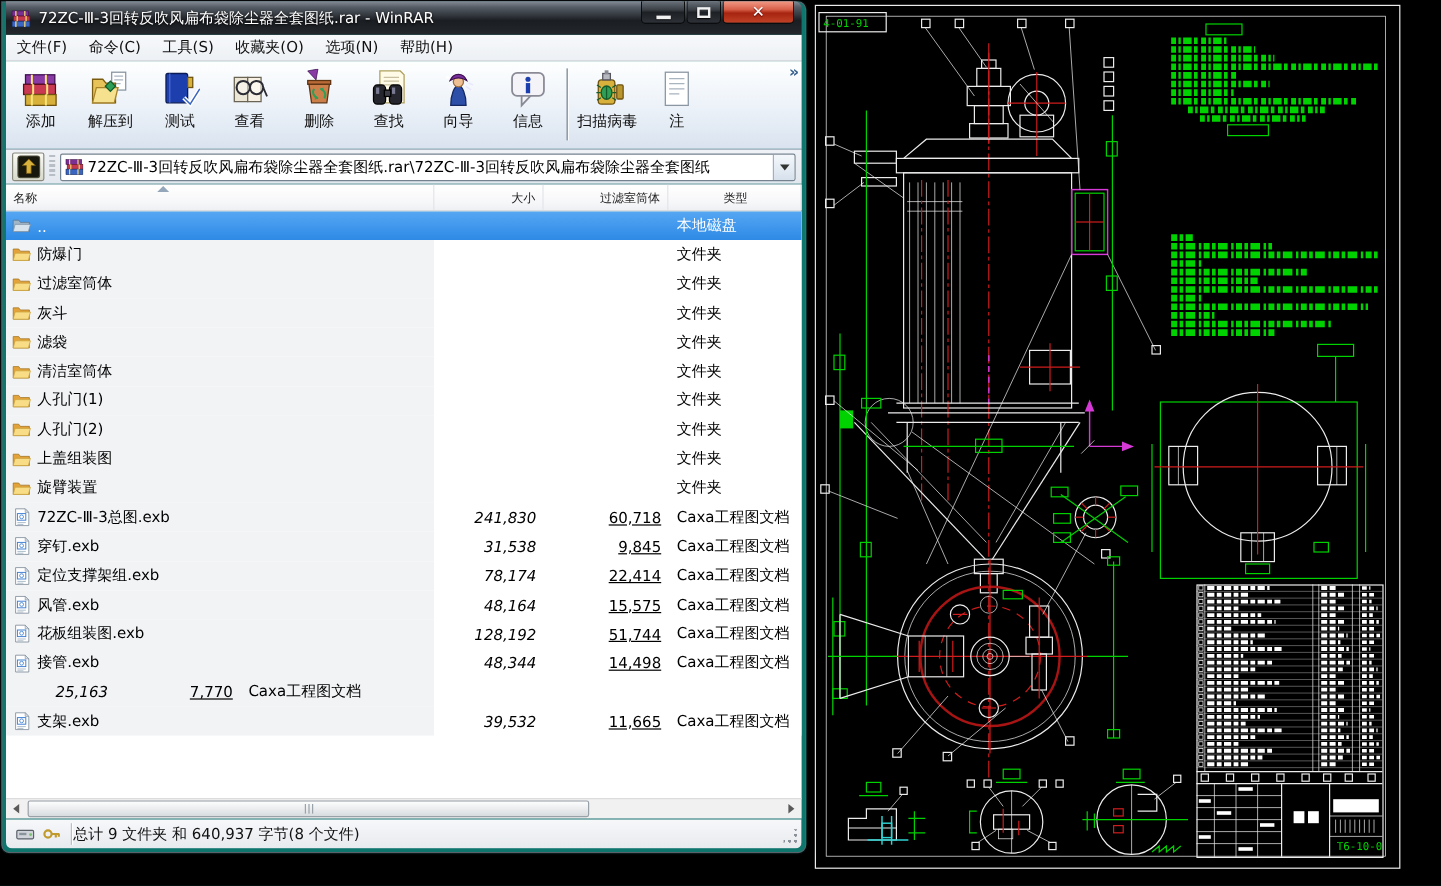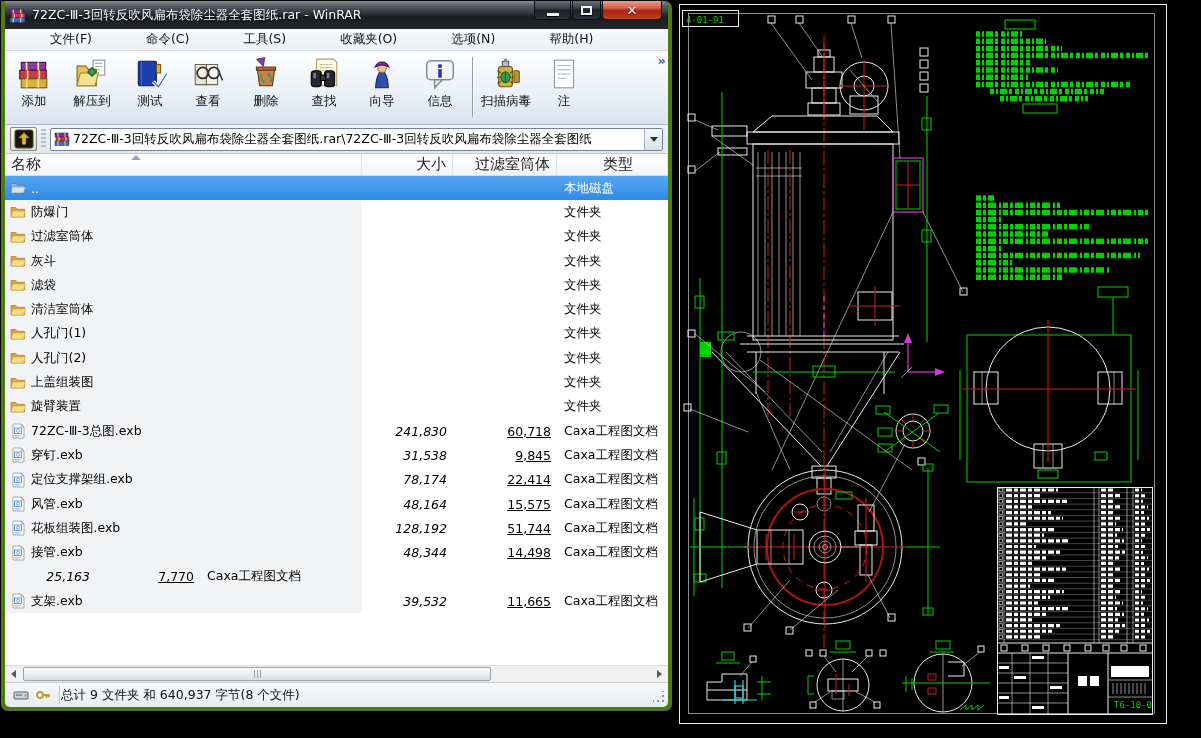--- a/index.html
+++ b/index.html
@@ -16,40 +16,40 @@
   .gf { fill:#00d200; stroke:none; }
   .r { stroke:#cf1d1d; fill:none; stroke-width:1; }
   .m { stroke:#d63ad6; fill:none; stroke-width:1.2; }
   .mf{ fill:#d63ad6; stroke:none; }
   .c { stroke:#2fd4d4; fill:none; stroke-width:1.2; }
   .cl { stroke:#cf1d1d; stroke-width:1; stroke-dasharray:14 3 3 3; fill:none;}
   .txtg { fill:#00d200; font-size:9px; font-family:"DejaVu Sans Mono","Liberation Mono",monospace; }
 
   
   #win { position:absolute; left:0; top:0; width:673px; height:712px; z-index:5;
-    background:#4d7c0f; border:1px solid #07080a; border-radius:0 8px 8px 8px;
+    background:#0f766e; border:1px solid #07080a; border-radius:0 8px 8px 8px;
     box-shadow:inset 0 0 0 1px #5c6269, 2px 2px 6px rgba(0,0,0,.6);
     padding:0 4px 4px 4px; display:flex; flex-direction:column; }
   #titlebar { height:28px; display:flex; align-items:center; gap:6px; padding:0 4px; position:relative;
     background:linear-gradient(180deg,#868d96 0%,#555c65 18%,#2d3137 46%,#1a1d21 58%,#24282d 100%);
     border-radius:0 6px 0 0; }
   #titlebar .ttl { color:#fff; font-size:12.5px; text-shadow:0 1px 2px #000; white-space:nowrap; overflow:hidden; }
   #winbtns { position:absolute; top:0; right:6px; display:flex; }
   .wbtn { height:19px; border:1px solid #0b0c0d; border-top:none; border-radius:0 0 4px 4px;
     background:linear-gradient(180deg,#6a717a,#3a3f45 40%,#1d2024 52%,#2e3238); margin-left:1px;
     display:flex; align-items:center; justify-content:center; color:#fff; }
   .wbtn.min { width:37px; } .wbtn.max { width:29px; }
   .wbtn.close { width:60px; background:linear-gradient(180deg,#f09a86,#d9604a 38%,#a62410 55%,#c14226); 
     font-size:13px; font-weight:bold; text-shadow:0 1px 1px #500; }
   .glyph-min { width:12px; height:3px; background:#f2f2f2; margin-top:8px; box-shadow:0 1px 1px #000;}
   .glyph-max { width:11px; height:9px; border:2px solid #f2f2f2; box-shadow:0 1px 1px #000;}
 
   #menubar { height:22px; background:linear-gradient(#f7f9fb,#edf0f4); display:flex; align-items:center;
     font-size:12.5px; color:#111; border-bottom:1px solid #d7dbe0; }
-  .mitem { padding:2px 9px;margin-left:36px; }
+  .mitem { padding:2px 9px; }
 
   #toolbar { height:74px; background:linear-gradient(#feffff,#ebf1f8 55%,#d9e3ef);
     border-bottom:1px solid #aeb9c6; display:flex; align-items:flex-start; padding-top:3px;
     overflow:hidden; position:relative; }
   .tbtn { display:flex; flex-direction:column; align-items:center; justify-content:flex-start;
     min-width:58px; padding:2px 3px; font-size:12.5px; color:#111; border:1px solid transparent; border-radius:3px;}
   .tbtn svg { width:34px; height:34px; margin-bottom:2px; }
   .tsep { width:2px; height:60px; margin:3px 3px 0 3px;
     background:linear-gradient(90deg,#929da9 50%,#fff 50%); }
   #tb-overflow { position:absolute; top:2px; right:2px; color:#36608f; font-size:13px; font-weight:bold; }
@@ -61,21 +61,21 @@
   #upbtn svg { width:20px; height:20px; }
   #addr-grip { width:5px; height:20px; background:repeating-linear-gradient(180deg,#b7bec6 0 2px,transparent 2px 4px); }
   #addrbox { flex:1; height:23px; background:#fff; border:1px solid #75828f; border-radius:2px;
     display:flex; align-items:center; overflow:hidden; }
   #addrbox .aicon { width:16px; height:16px; margin:0 3px; flex:0 0 auto; }
   #addrtext { flex:1; font-size:12.5px; white-space:nowrap; overflow:hidden; color:#000; }
   #addr-dd { width:18px; align-self:stretch; border-left:1px solid #9fb0c0;
     background:linear-gradient(#f4f8fc,#d7e1ec); display:flex; align-items:center; justify-content:center; }
   #addr-dd .tri { width:0; height:0; border-left:4px solid transparent; border-right:4px solid transparent; border-top:5px solid #333; }
 
-  #colhdr { height:22px; display:flex; font-size:15px; color:#222; position:relative;
+  #colhdr { height:22px; display:flex; font-size:10px; color:#222; position:relative;
     background:linear-gradient(#ffffff,#f6f7f9 70%,#eef0f3); border-bottom:1px solid #d9dde2; }
   .hc { border-right:1px solid #e2e5e9; display:flex; align-items:center; padding:0 6px; }
   .hc.name { width:357px; } .hc.size { width:91px; justify-content:flex-end; }
   .hc.packed { width:104px; justify-content:flex-end; } .hc.type { flex:1;margin-left:40px; }
   #sort-arrow { position:absolute; left:126px; top:1px; width:0; height:0;
     border-left:5px solid transparent; border-right:5px solid transparent; border-bottom:5px solid #94a6ba; }
 
   #list { flex:1; background:#fff; overflow:hidden; }
   .frow { display:flex; height:24.3px; align-items:center; font-size:12.5px; color:#000;
     background:linear-gradient(to right,#f2f3f5 0 357px,#fff 357px); }

